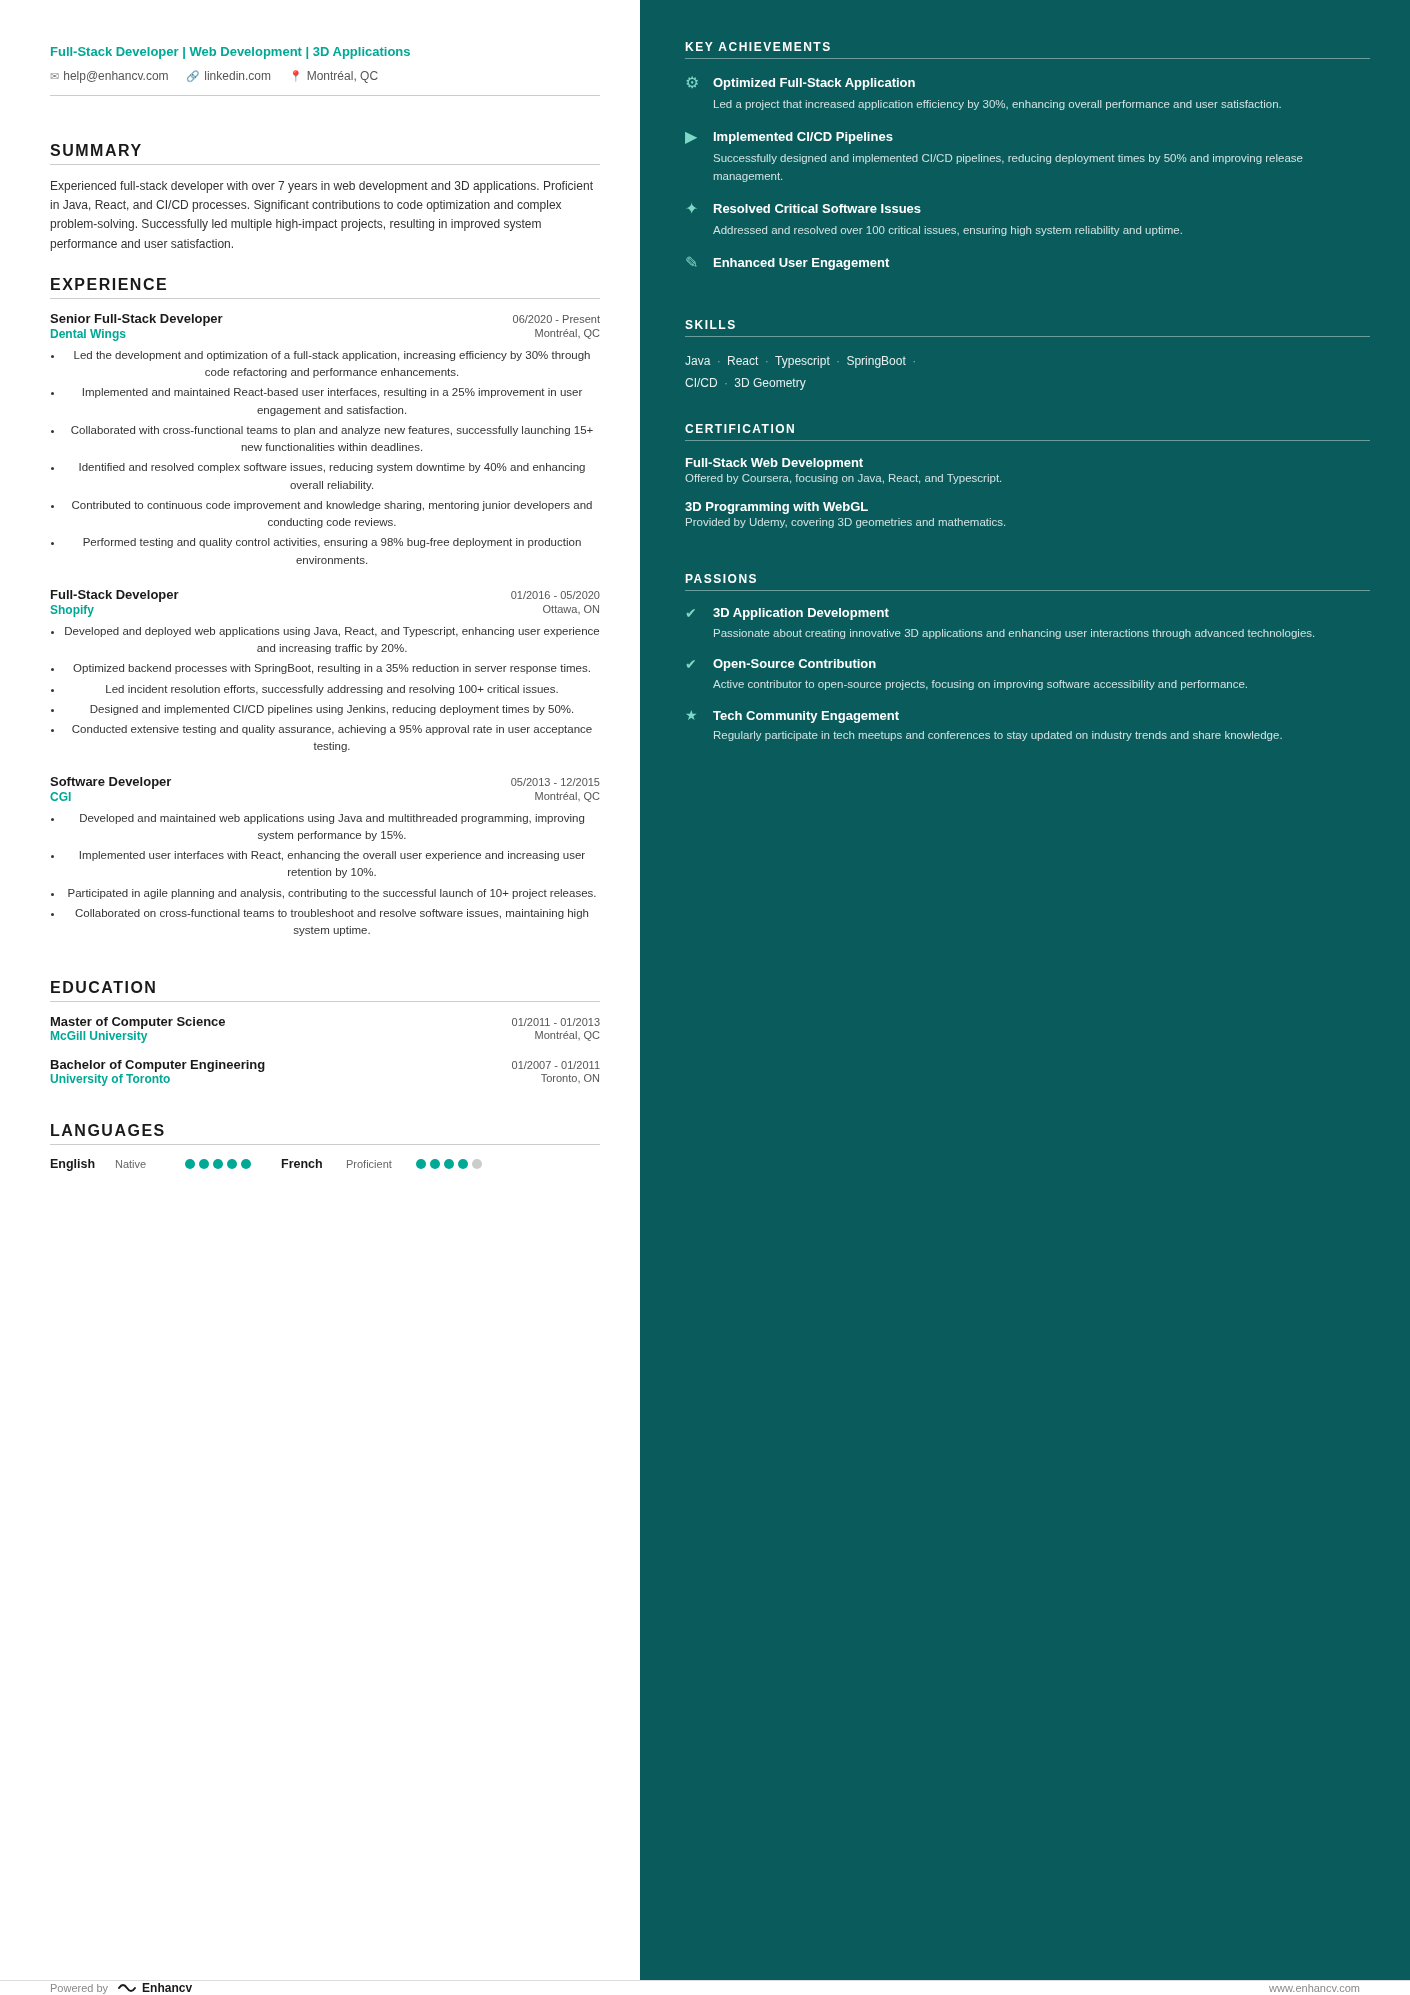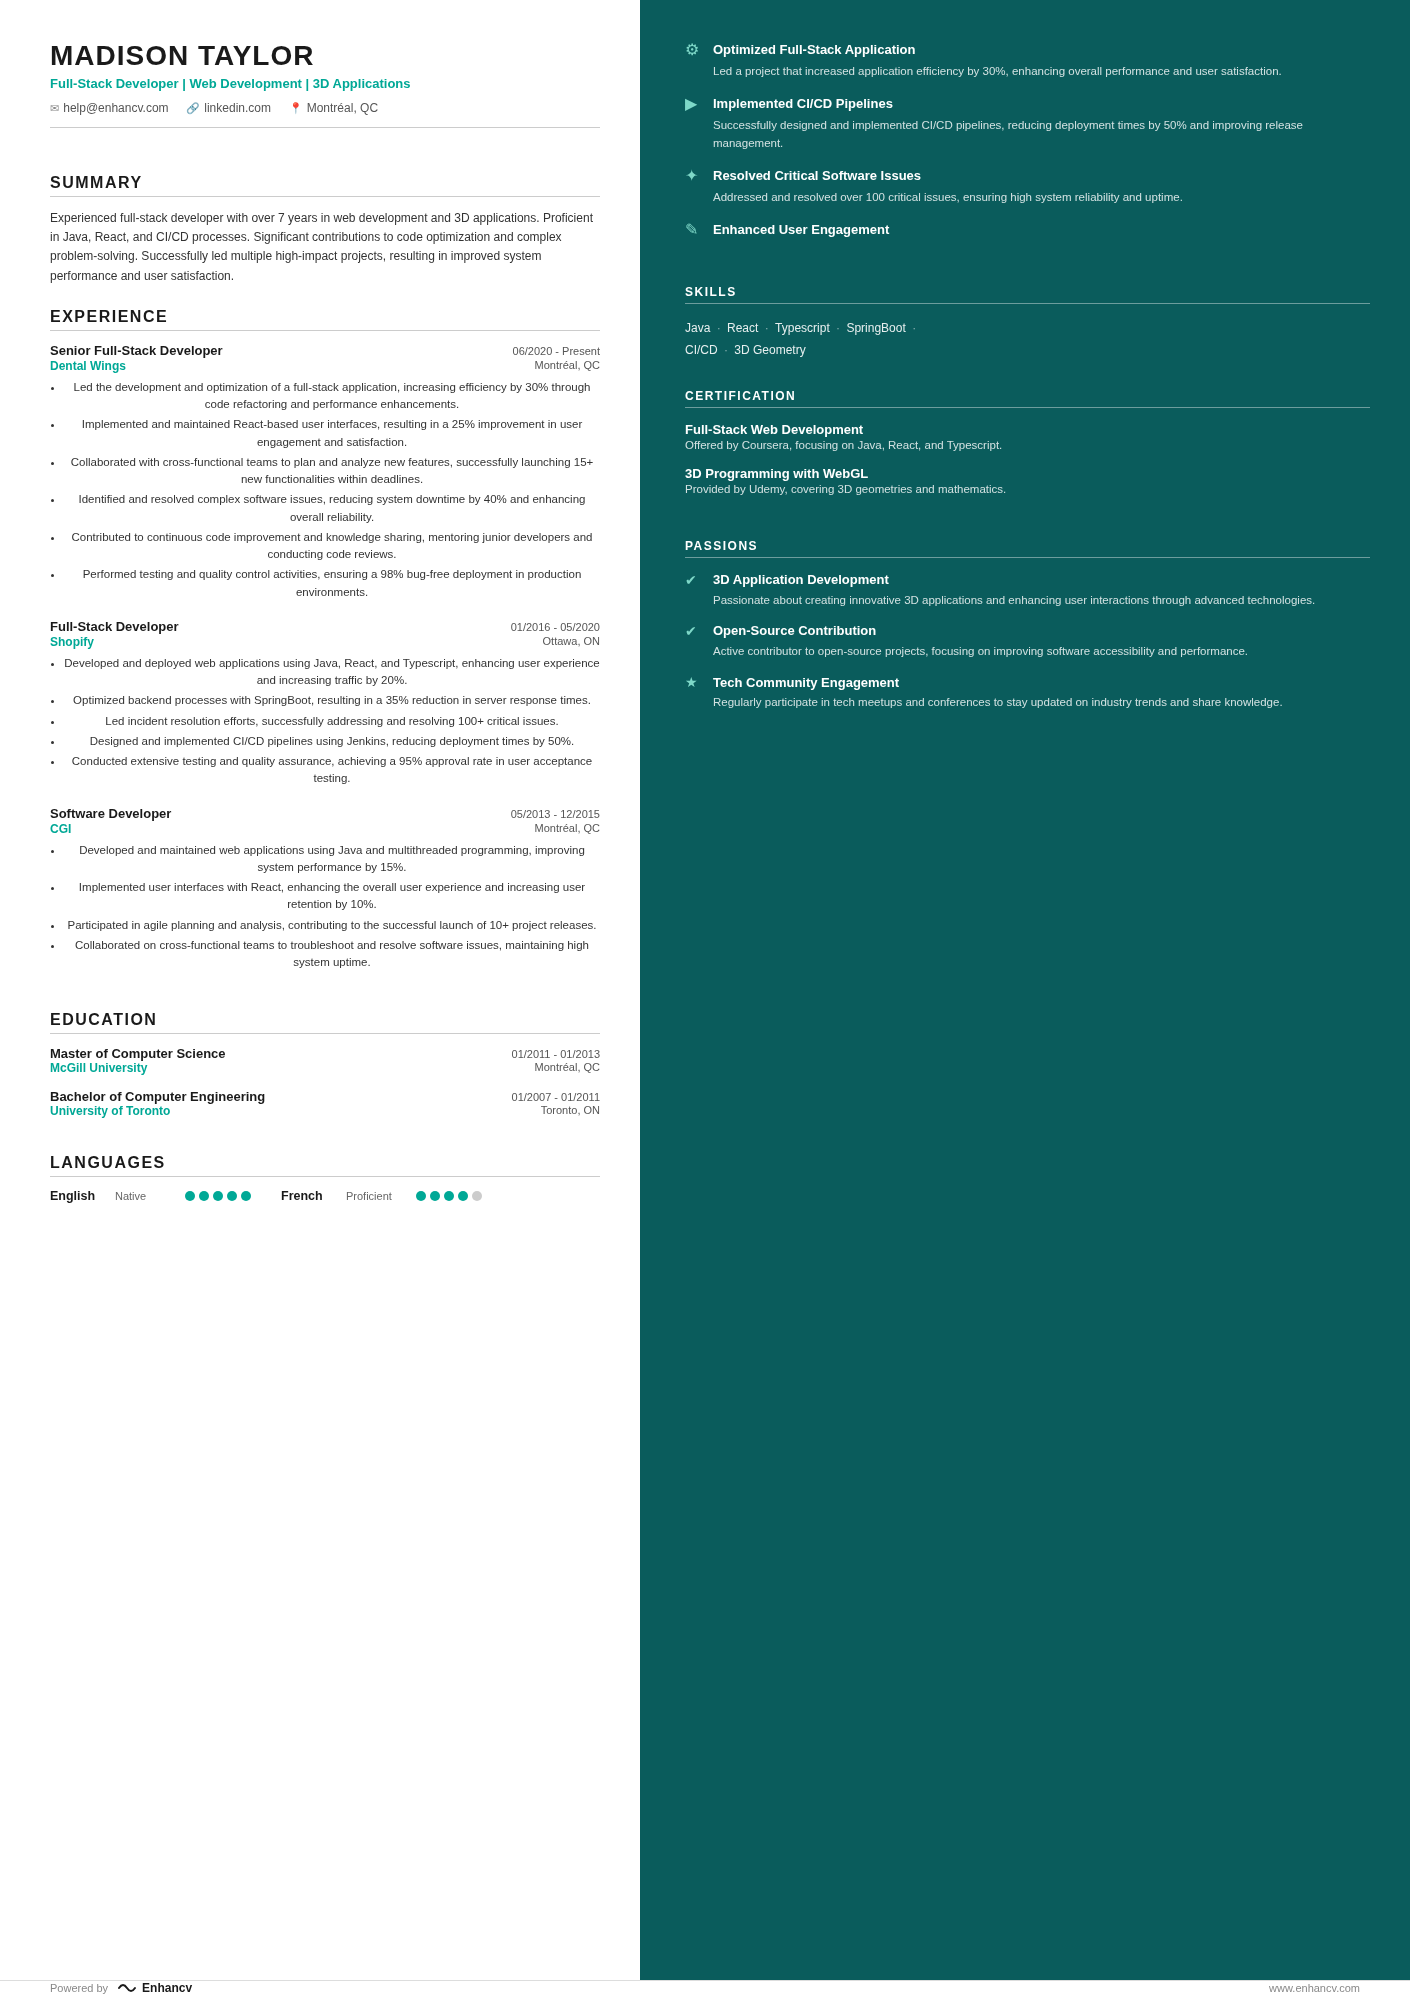--- a/index.html
+++ b/index.html
@@ -330,21 +330,20 @@
   </style>
 </head>
 <body>
 
 <div class="page">
   <div class="resume">
 
     <div class="left-col">
 
       <div class="header">
-        <div class="name">MADISON TAYLOR</div>
         <div class="title-line">Full-Stack Developer | Web Development | 3D Applications</div>
         <div class="contact-line">
           <div class="contact-item">
             <span class="contact-icon">✉</span>
             <span>help@enhancv.com</span>
           </div>
           <div class="contact-item">
             <span class="contact-icon">🔗</span>
             <span>linkedin.com</span>
           </div>
@@ -473,20 +472,21 @@
             </div>
           </div>
         </div>
       </div>
 
     </div>
 
     <div class="right-col">
 
       <div>
+        <div class="right-section-title">KEY ACHIEVEMENTS</div>
         <div class="achievement-item">
           <div class="achievement-header">
             <span class="achievement-icon">⚙</span>
             <span class="achievement-title">Optimized Full-Stack Application</span>
           </div>
           <div class="achievement-desc">Led a project that increased application efficiency by 30%, enhancing overall performance and user satisfaction.</div>
         </div>
         <div class="achievement-item">
           <div class="achievement-header">
             <span class="achievement-icon">▶</span>

